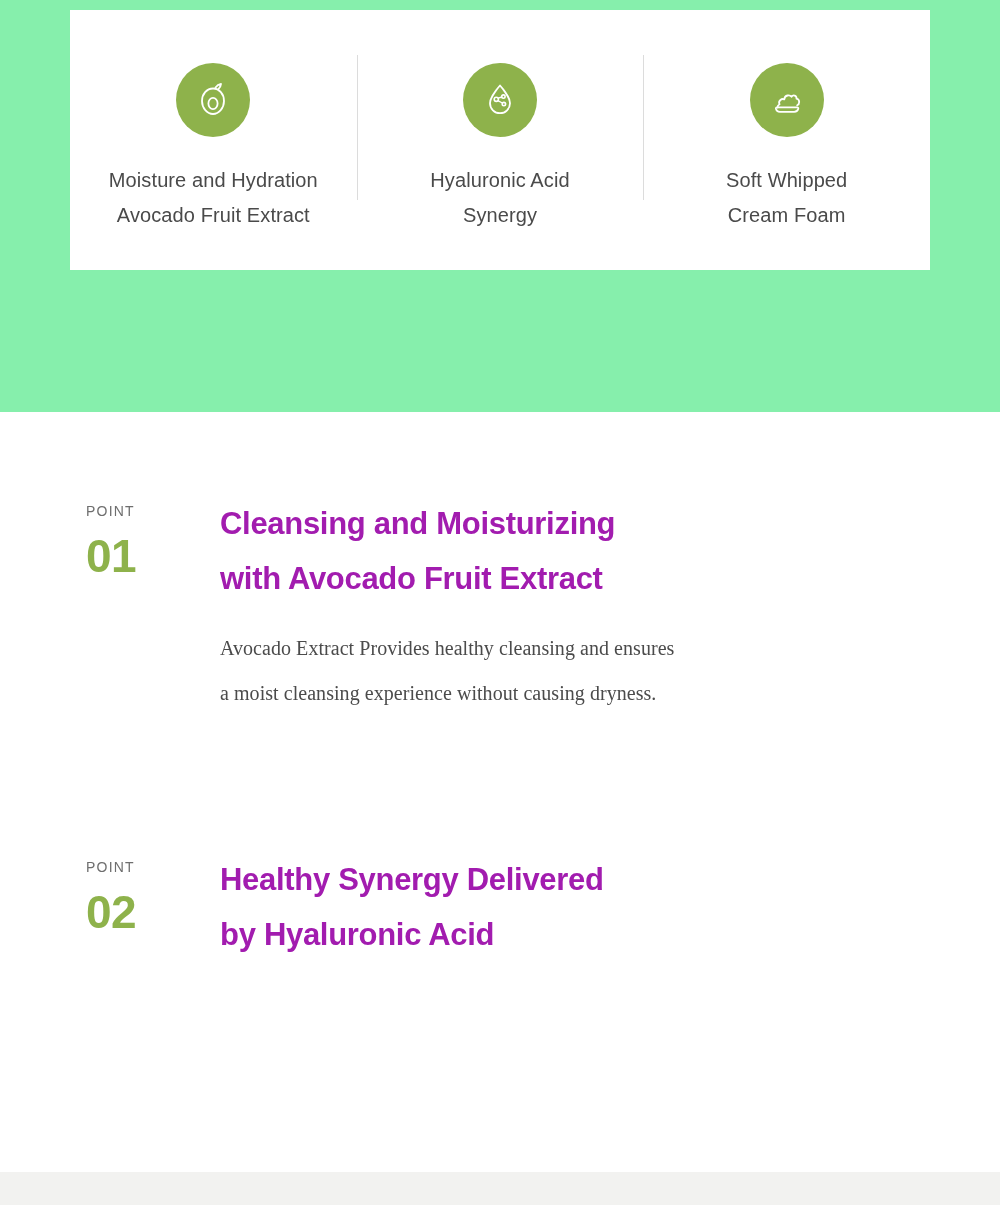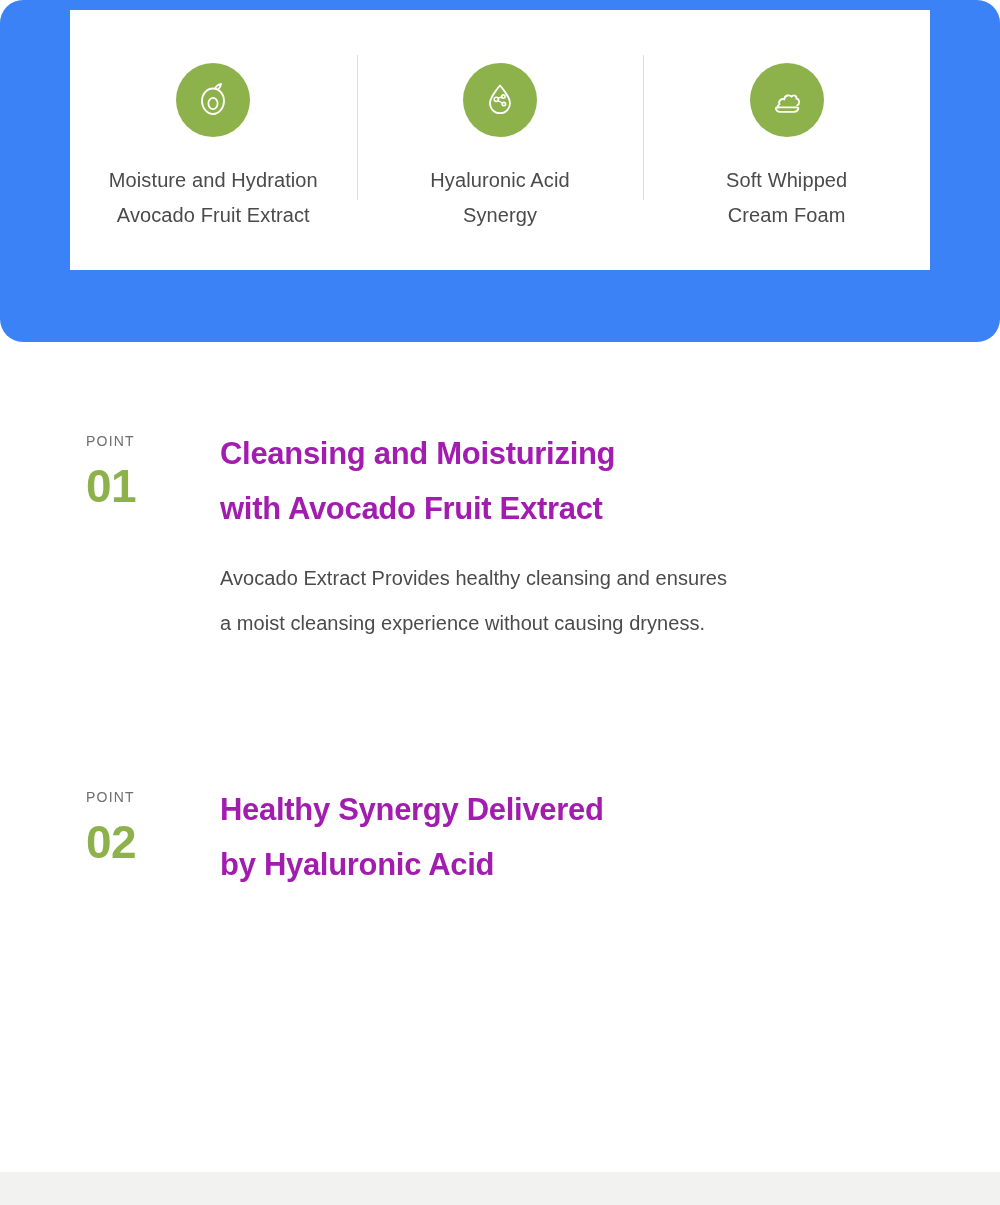--- a/index.html
+++ b/index.html
@@ -13,24 +13,23 @@
     background: #ffffff;
     font-family: "Liberation Sans", sans-serif;
     color: #3c3c3c;
     overflow: hidden;
     position: relative;
   }
 
   
   .top-band {
     width: 1000px;
-    height: 342px;
-    background: #3b82f6;
-    position: relative;
-    border-radius: 23px;
+    height: 412px;
+    background: #86efac;
+    position: relative;
   }
 
   .feature-card {
     position: absolute;
     left: 70px;
     top: 10px;
     width: 860px;
     height: 260px;
     background: #ffffff;
     display: flex;
@@ -128,20 +127,21 @@
     margin: 0;
   }
   .point-desc {
     margin-top: 20px;
     font-size: 20px;
     line-height: 45px;
     color: #4b4b4b;
     font-weight: 400;
     white-space: pre-line;
     letter-spacing: 0.05px;
+    font-family: Liberation Serif, serif;
   }
 
   
   .bottom-band {
     position: absolute;
     left: 0;
     bottom: 0;
     width: 1000px;
     height: 33px;
     background: #f2f2f0;

